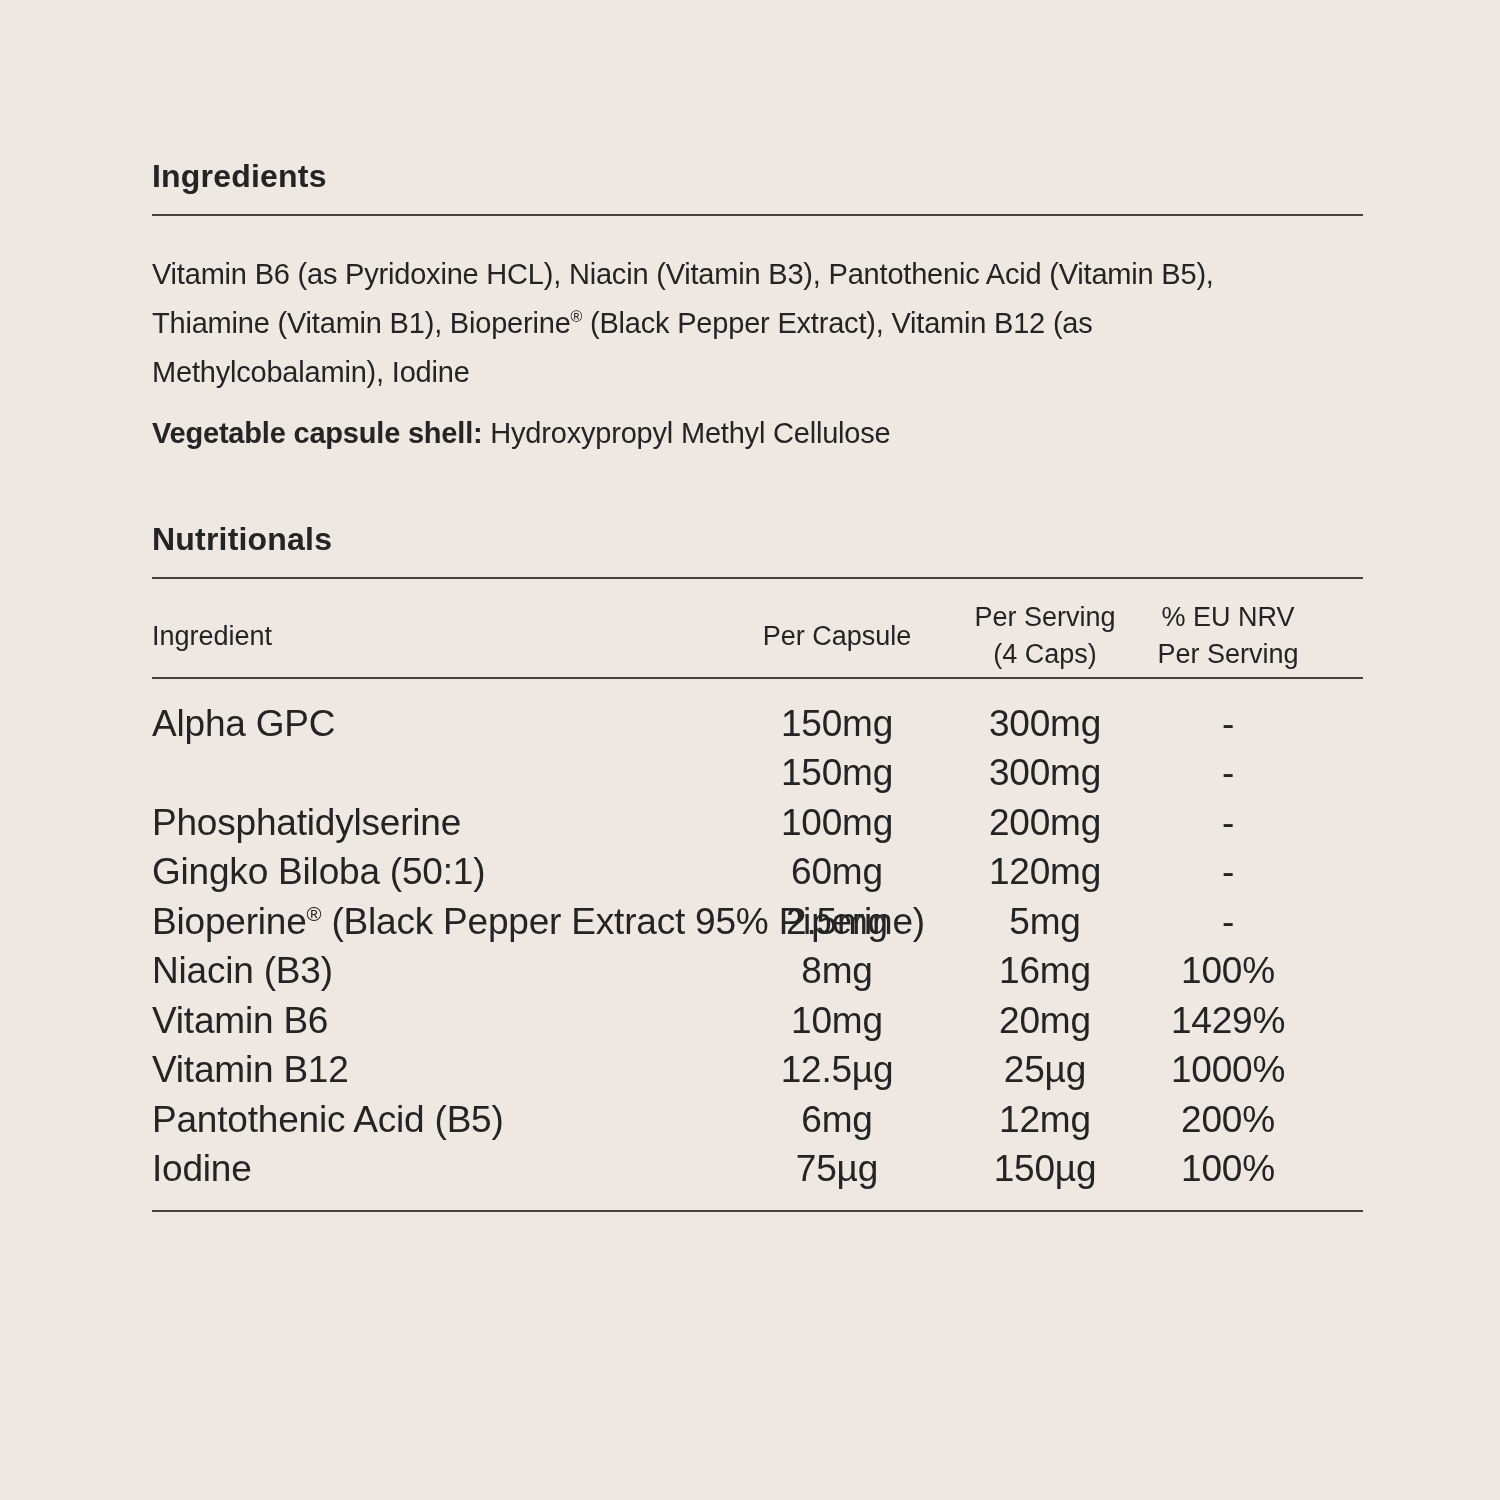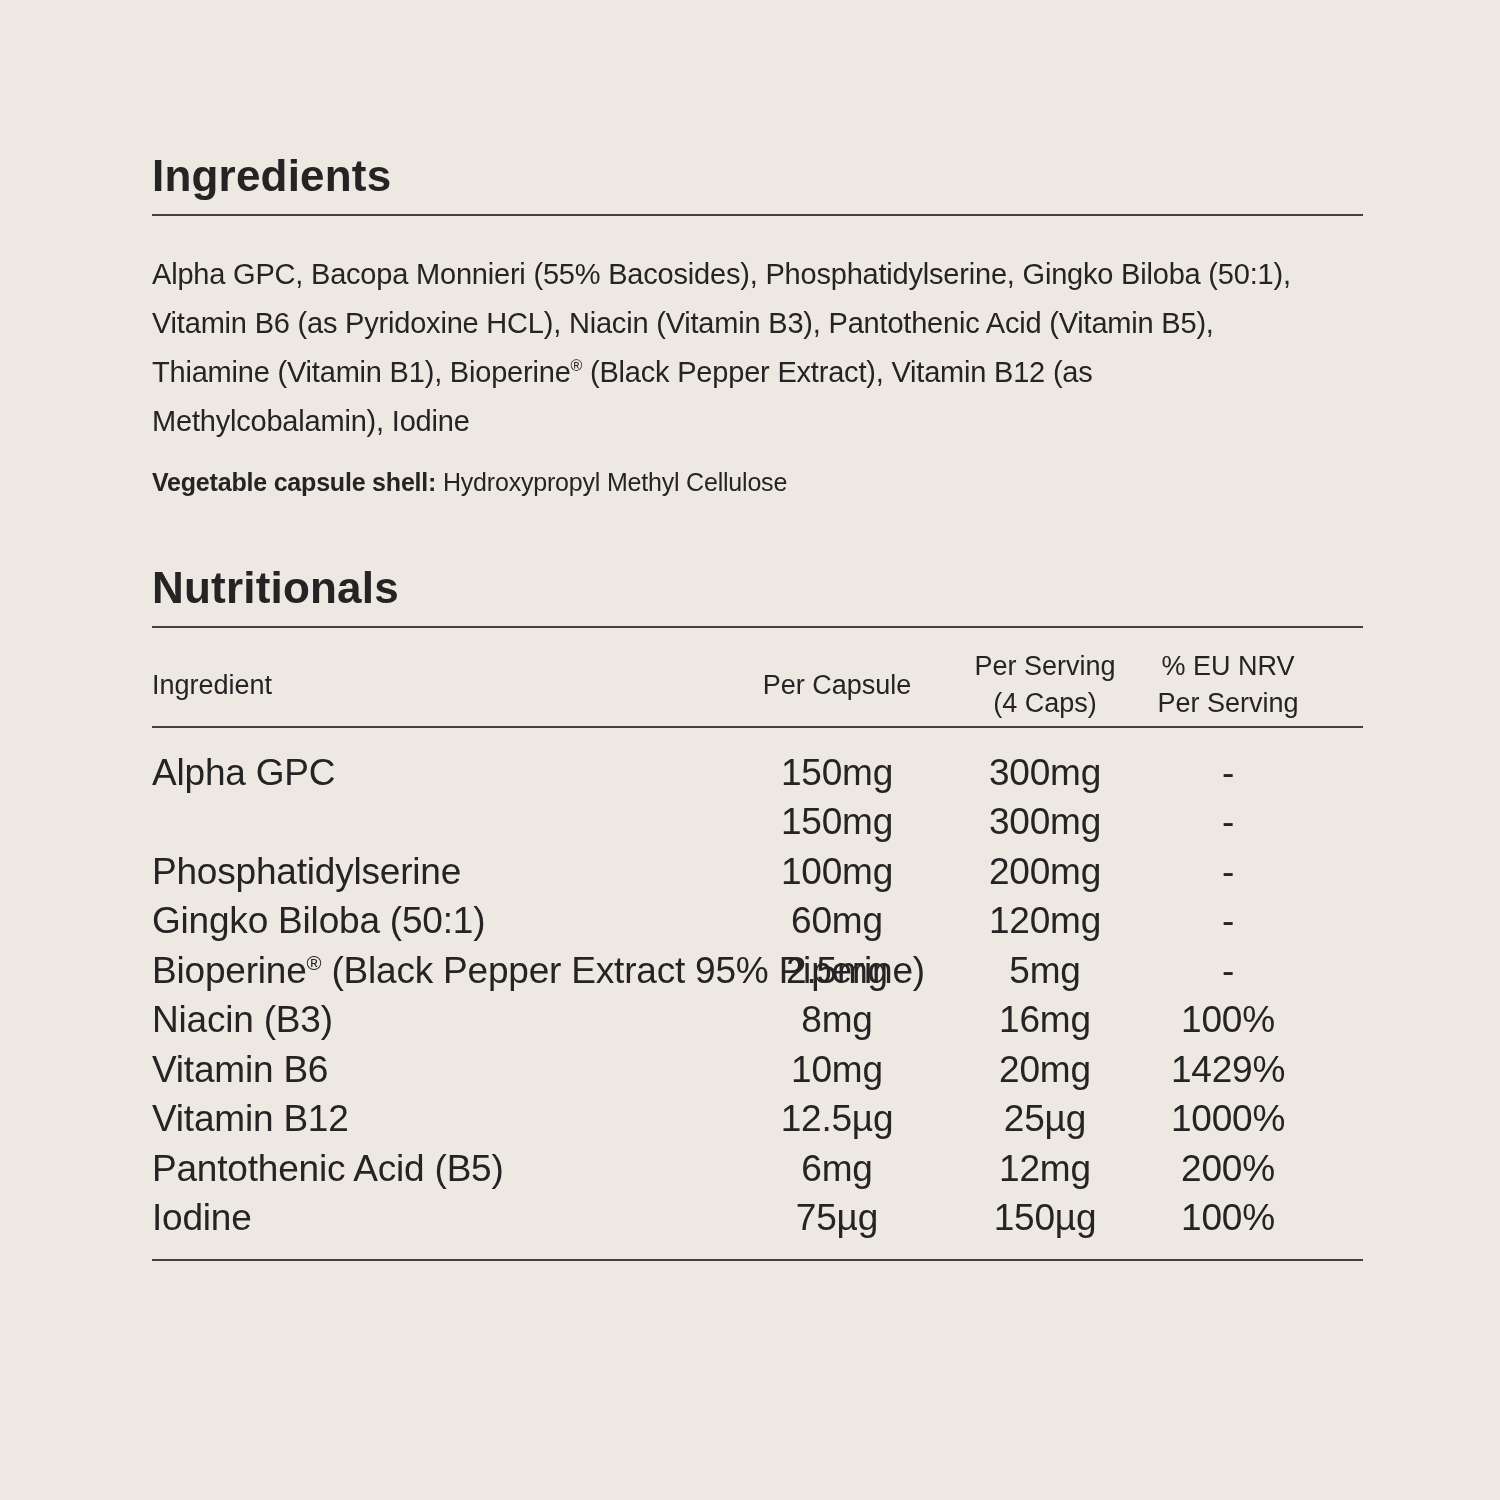--- a/index.html
+++ b/index.html
@@ -5,29 +5,29 @@
   html,body{margin:0;padding:0;}
   body{
     width:1500px;height:1500px;overflow:hidden;
     background:#EDE8E2;
     color:#242424;
     font-family:"Liberation Sans", sans-serif;
     -webkit-font-smoothing:antialiased;
   }
   .page{width:1211px;margin-left:152px;}
   .heading{
-    font-size:44px;line-height:52px;font-weight:700;
+    font-size:32px;line-height:52px;font-weight:700;
     letter-spacing:0.2px;
   }
   .heading.first{padding-top:150px;}
   .rule{border:none;border-top:2px solid #46413C;margin:12px 0 0 0;height:0;}
   .rule.light{border-top-width:2px;}
   .ing-paragraph{margin-top:34px;font-size:29px;line-height:49px;letter-spacing:-0.2px;}
   .ing-paragraph .pline{white-space:nowrap;}
-  .capsule-line{margin-top:12px;font-size:25px;line-height:49px;white-space:nowrap;letter-spacing:-0.2px;}
+  .capsule-line{margin-top:12px;font-size:29px;line-height:49px;white-space:nowrap;letter-spacing:-0.2px;}
   .capsule-line .lbl{font-weight:700;}
   .nutri-heading{margin-top:55px;}
   .t-head{position:relative;height:74px;display:flex;align-items:center;margin-top:20px;
     font-weight:400;font-size:27px;line-height:37px;}
   .h-name{white-space:nowrap;}
   .hcell{position:absolute;top:50%;transform:translate(-50%,-50%);text-align:center;white-space:nowrap;}
   .c2{left:685px;}
   .c3{left:893px;}
   .c4{left:1076px;}
   .hline{display:block;}
@@ -42,21 +42,20 @@
 </style>
 </head>
 <body>
 
 <div class="page">
 
   <div class="heading first">Ingredients</div>
   <hr class="rule">
 
   <div class="ing-paragraph" id="ingredients-paragraph">
-      <div class="pline">Alpha GPC, Bacopa Monnieri (55% Bacosides), Phosphatidylserine, Gingko Biloba (50:1),</div>
       <div class="pline">Vitamin B6 (as Pyridoxine HCL), Niacin (Vitamin B3), Pantothenic Acid (Vitamin B5),</div>
       <div class="pline">Thiamine (Vitamin B1), Bioperine<sup>®</sup> (Black Pepper Extract), Vitamin B12 (as</div>
       <div class="pline">Methylcobalamin), Iodine</div>
     </div>
 
   <div class="capsule-line">
     <span class="lbl">Vegetable capsule shell:</span>
     <span>Hydroxypropyl Methyl Cellulose</span>
   </div>
 

